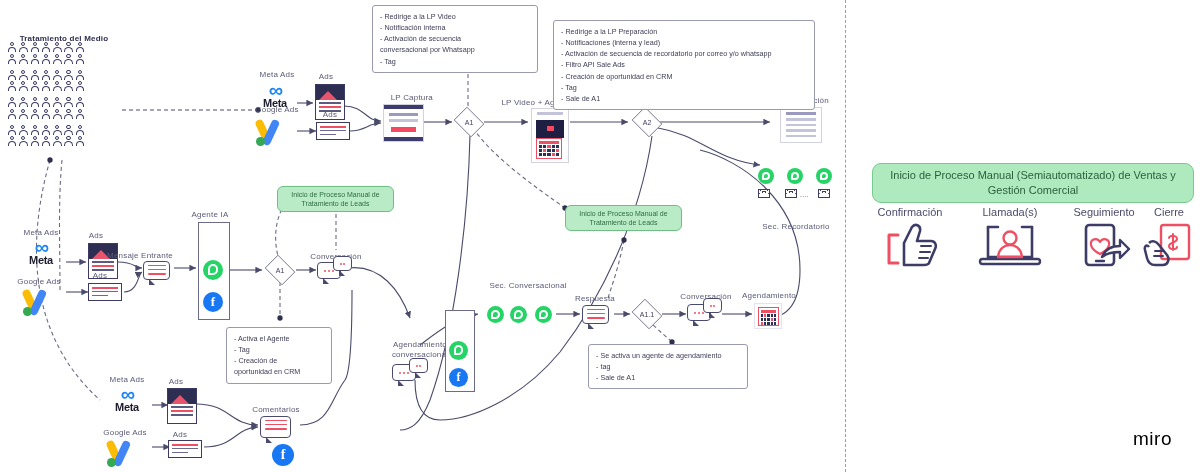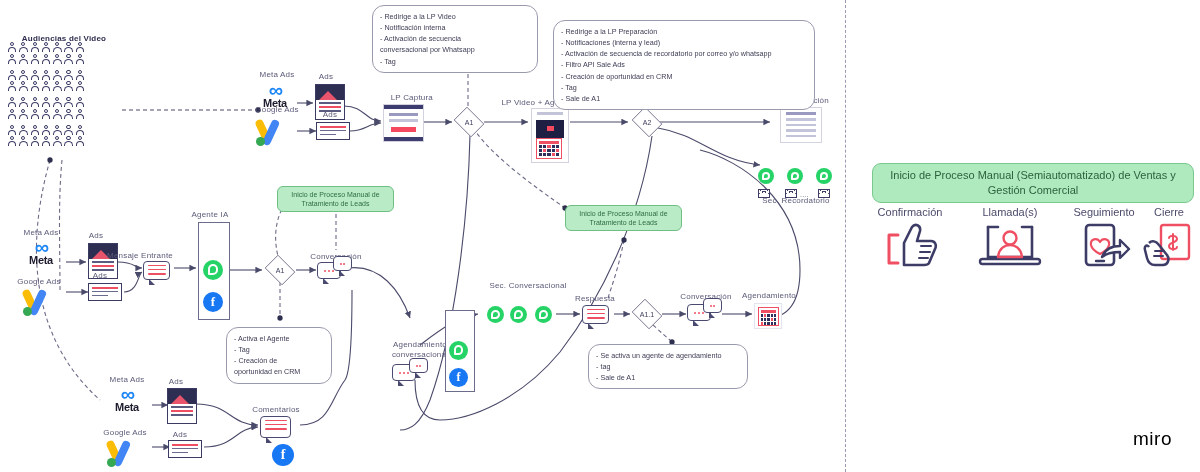--- a/index.html
+++ b/index.html
@@ -4,21 +4,21 @@
 <style>
   html,body{margin:0;padding:0;background:#ffffff;}
   body{width:1200px;height:472px;overflow:hidden;font-family:"Liberation Sans",sans-serif;color:#3b3b5c;}
   #canvas{position:relative;width:1200px;height:472px;background:#fff;}
 
   .lbl{position:absolute;font-size:8px;color:#5a5a78;letter-spacing:.2px;white-space:nowrap;}
   .lbl.c{text-align:center;}
   .title-b{font-weight:bold;color:#2e2e4f;}
 
   
-  .note{position:absolute;border:1px solid #9a9aae;border-radius:12px;background:#fff;
+  .note{position:absolute;border:1px solid #9a9aae;border-radius:3px;background:#fff;
         font-size:7.2px;line-height:1.55;color:#3c3c55;padding:5px 7px;box-sizing:border-box;}
   .note div{white-space:nowrap;}
 
   
   .green{position:absolute;background:#b9ecc6;border:1px solid #6fbf84;border-radius:6px;
          color:#2f6b42;font-size:7px;line-height:1.35;text-align:center;
          display:flex;align-items:center;justify-content:center;padding:3px 5px;box-sizing:border-box;}
   .green.big{background:#aeeabe;border:1px solid #79c98e;border-radius:9px;font-size:11px;
              color:#2c5f3c;line-height:1.35;padding:6px 12px;}
 
@@ -181,21 +181,21 @@
       <path d="M722,314 L752,314" marker-end="url(#ah)"></path>
 
       <path d="M152,405 L168,405" marker-end="url(#ah)"></path>
       <path d="M152,447 L170,447" marker-end="url(#ah)"></path>
       <path d="M196,404 C230,404 230,425 258,425" marker-end="url(#ah)"></path>
       <path d="M204,447 C235,447 235,428 258,427" marker-end="url(#ah)"></path>
       <path d="M300,425 C330,425 330,400 345,380 C352,370 352,300 352,290"></path>
     </g>
   </svg>
 
-  <div class="lbl c title-b" style="left:8px;top:34px;width:112px;font-size:8px;">Audiencias del Video</div>
+  <div class="lbl c title-b" style="left:8px;top:34px;width:112px;font-size:8px;">Tratamiento del Medio</div>
   <div class="aud" id="audGrid">
       <div class="aud-blk">
         <div class="aud-row">
           <div class="person">
             <i></i>
             <b></b>
           </div>
           <div class="person">
             <i></i>
             <b></b>
@@ -515,21 +515,21 @@
 
   <div class="lbl c" style="left:758px;top:96px;width:84px;">LP Preparación</div>
   <div class="page" style="left:780px;top:107px;width:42px;height:36px;">
     <div class="hd"></div>
     <div class="hd2"></div>
     <div class="hd2"></div>
     <div class="hd2"></div>
     <div class="hd2"></div>
   </div>
 
-  <div class="lbl c" style="left:752px;top:148px;width:88px;margin-top:48px;">Sec. Recordatorio</div>
+  <div class="lbl c" style="left:752px;top:174px;width:88px;margin-top:48px;">Sec. Recordatorio</div>
   <div class="wa" style="left:758px;top:168px;width:16px;height:16px;">
       <b></b>
     </div>
   <div class="wa" style="left:787px;top:168px;width:16px;height:16px;">
       <b></b>
     </div>
   <div class="wa" style="left:816px;top:168px;width:16px;height:16px;">
       <b></b>
     </div>
   <div class="env" style="left:758px;top:189px;"></div>

